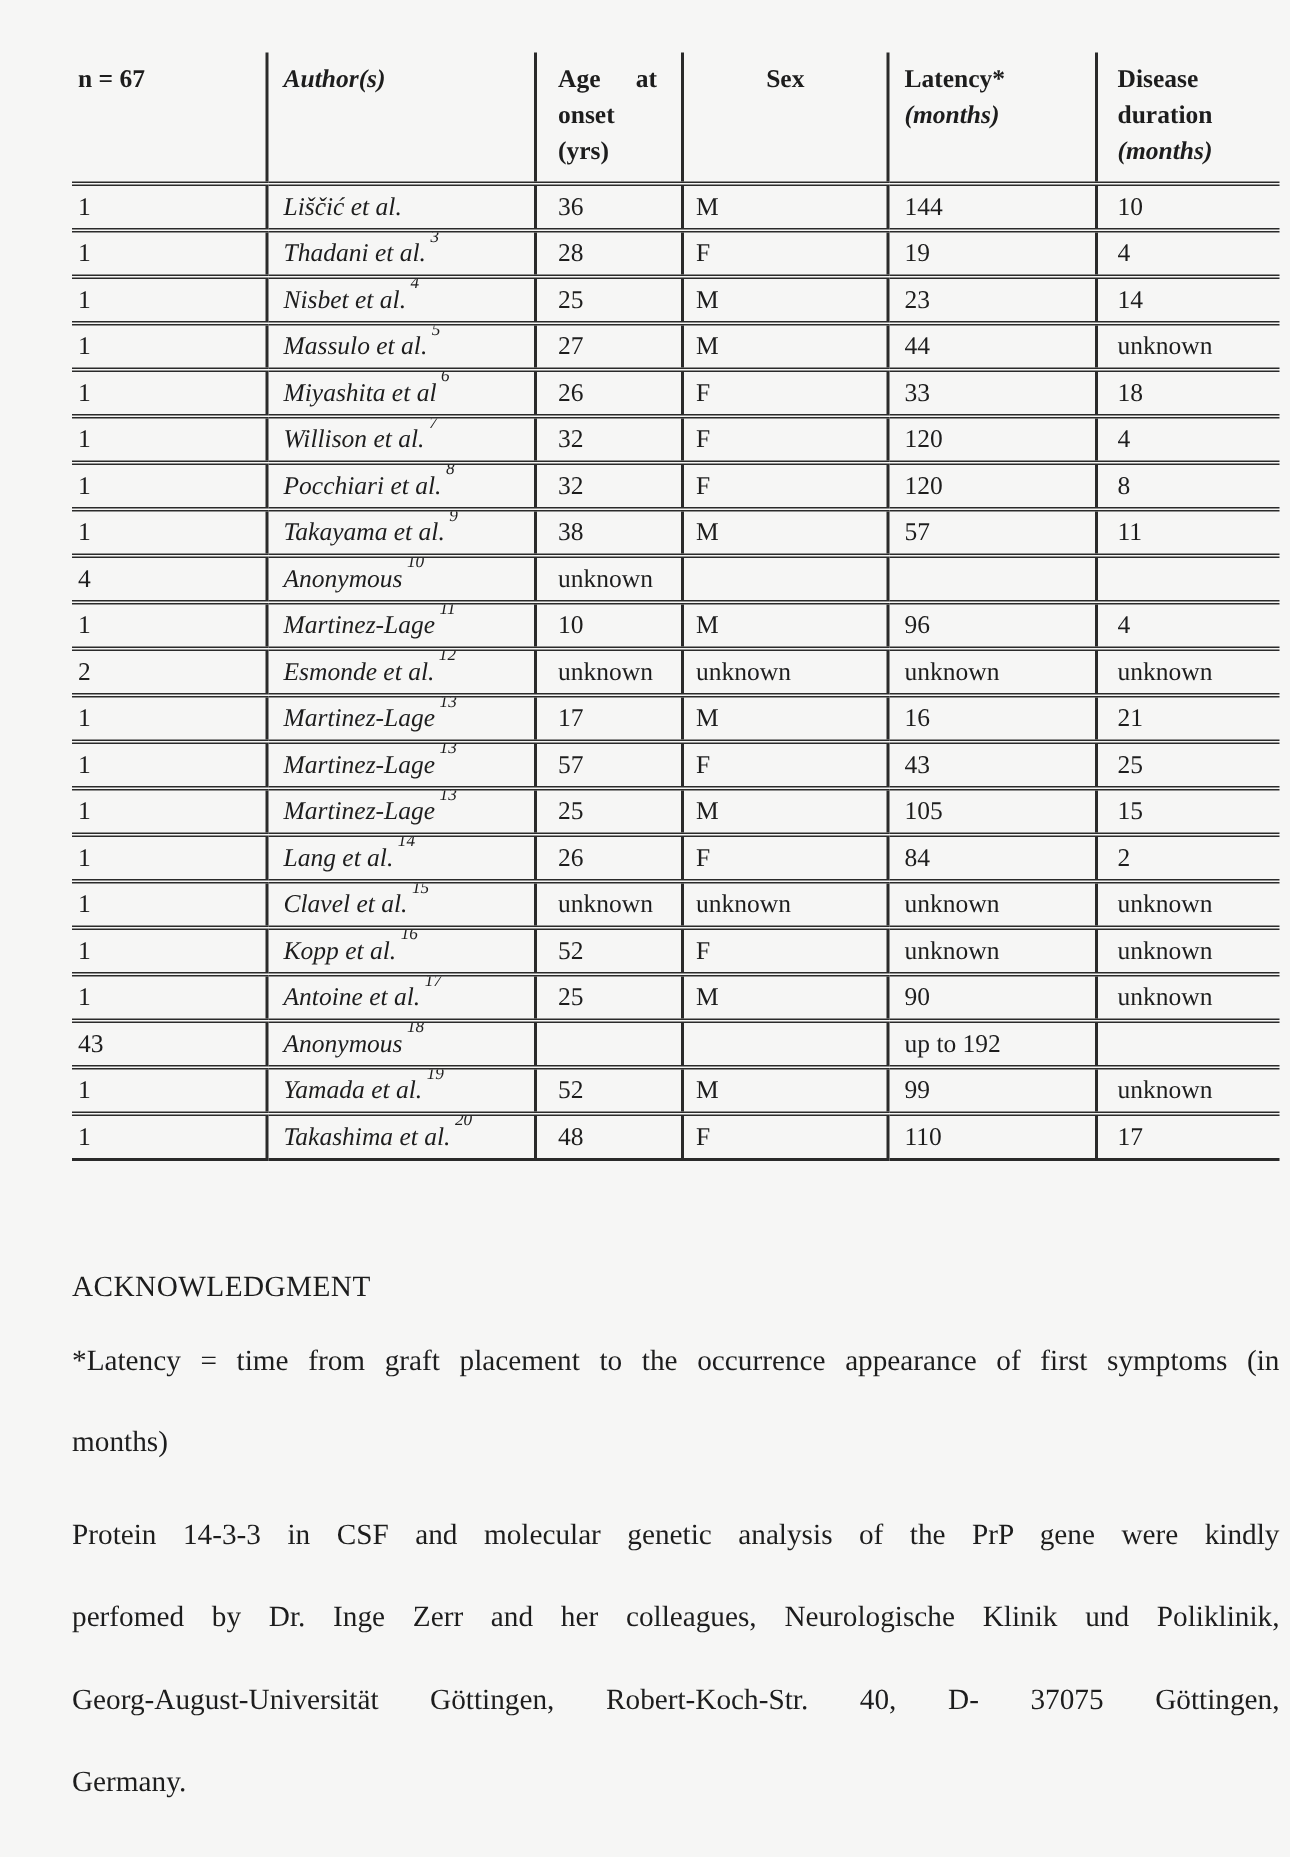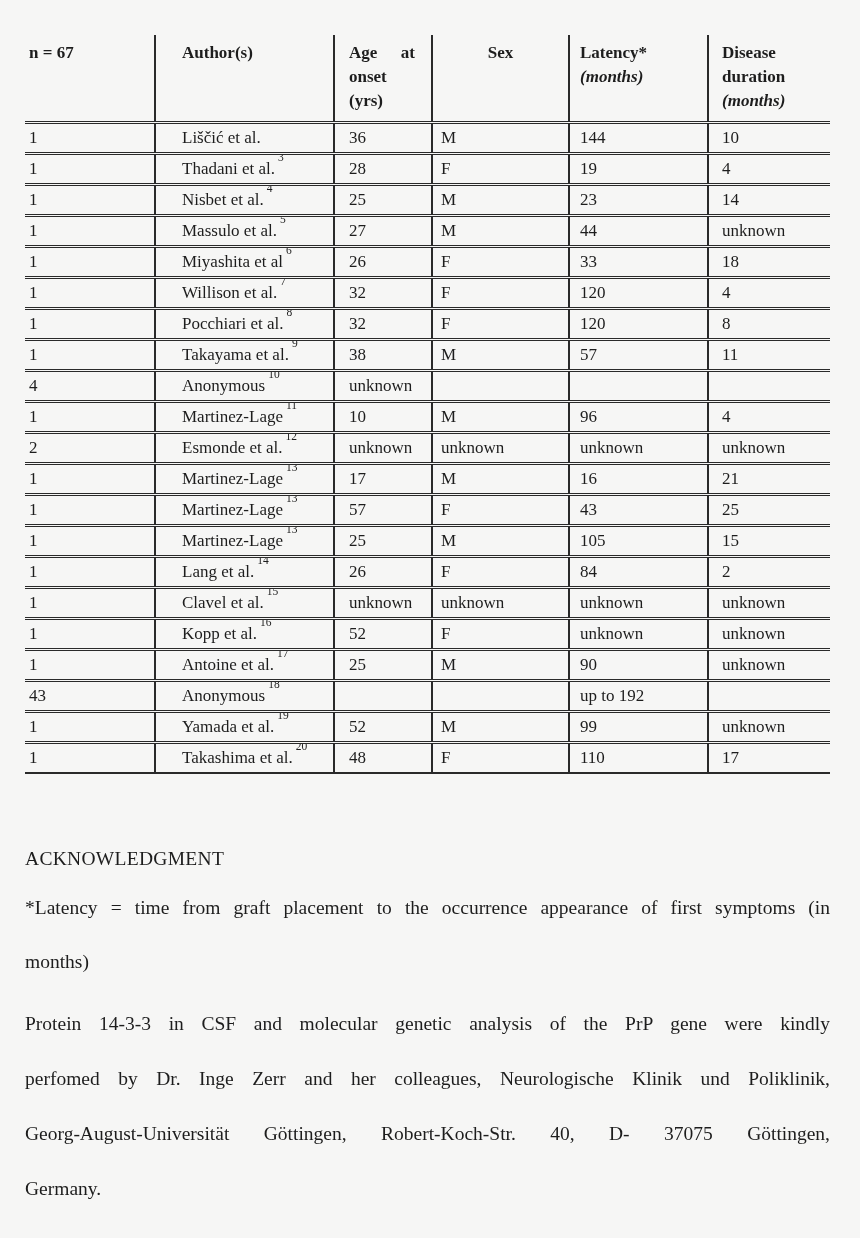--- a/index.html
+++ b/index.html
@@ -3,21 +3,21 @@
 <meta charset="utf-8">
 <style>
   html, body { margin: 0; padding: 0; }
   body {
     width: 860px; height: 1238px;
     background: #f6f6f5;
     font-family: "Liberation Serif", "DejaVu Serif", serif;
     color: #1d1d1d;
     overflow: hidden;
   }
-  .page { width: 822px; height: 1238px; position: relative; }
+  .page { width: 822px; height: 1238px; position: relative; margin-left: 23px; }
   .content { padding: 35px 30px 0 25px; }
 
   
   table.data-table {
     border-collapse: collapse;
     table-layout: fixed;
     width: 805px;
     font-size: 17px;
   }
   .col-n        { width: 130px; }
@@ -33,21 +33,21 @@
     text-align: left;
     font-weight: normal;
     padding: 3px 2px 4px 2px;
     overflow: hidden;
     white-space: nowrap;
   }
   th + th, td + td { border-left: 2px solid #2a2a2a; }
 
   thead th { font-weight: bold; padding-top: 6px; padding-bottom: 8px; line-height: 1.42; }
   th.col-n, td.col-n            { padding-left: 4px;  }
-  th.col-author, td.col-author  { padding-left: 26px; }
+  th.col-author, td.col-author  { padding-left: 10px; font-style: italic; }
   th.col-age, td.col-age        { padding-left: 14px; }
   th.col-sex                    { text-align: center; }
   td.col-sex                    { padding-left: 8px;  }
   th.col-latency, td.col-latency{ padding-left: 10px; }
   th.col-duration, td.col-duration { padding-left: 13px; }
 
   th .justify-words { text-align: justify; text-align-last: justify; padding-right: 14px; }
   th .ital { font-style: italic; }
 
   tbody td { height: 21px; line-height: 21px; }

